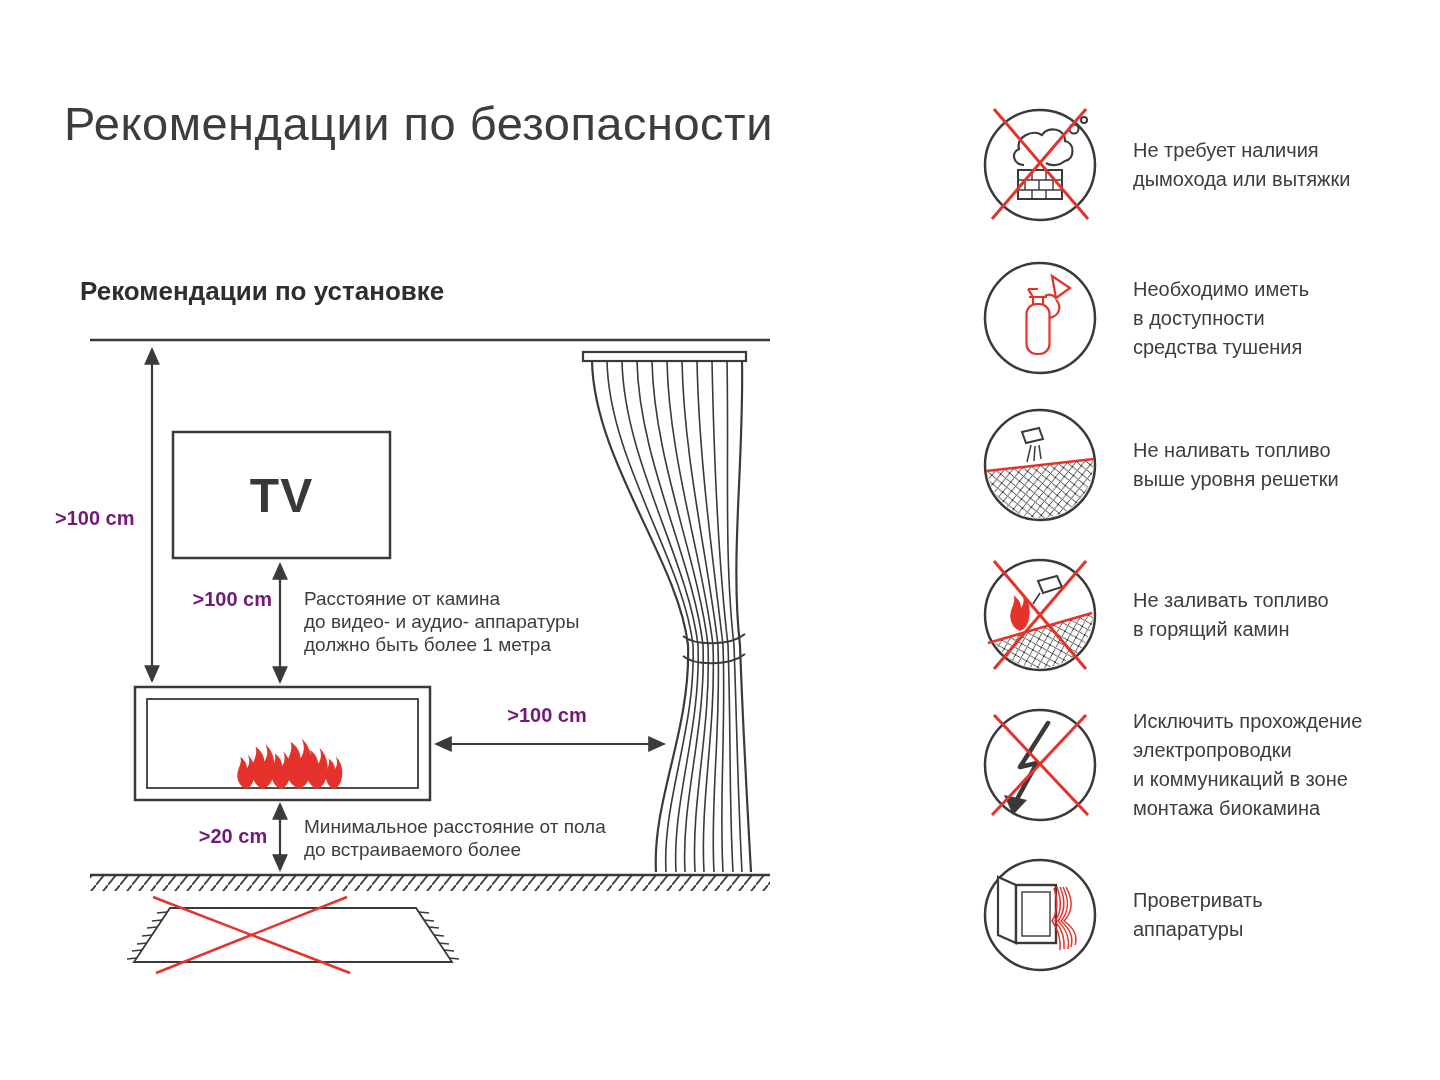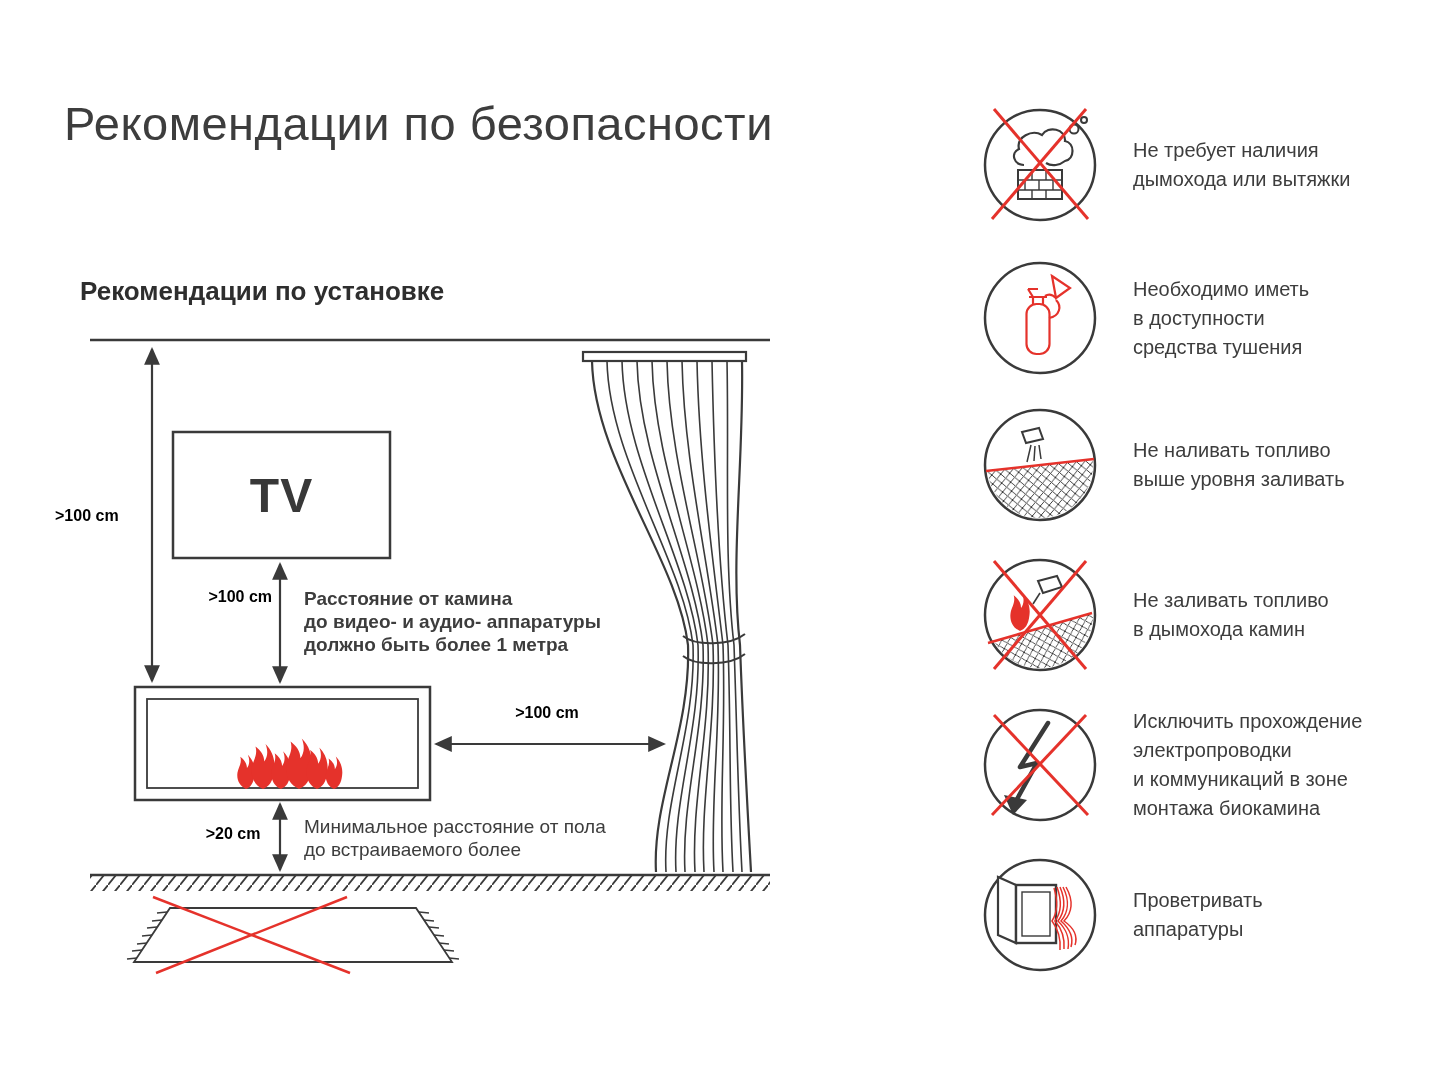--- a/index.html
+++ b/index.html
@@ -8,27 +8,27 @@
     font-family:"Liberation Sans", sans-serif;color:#3c3c3c;
     position:relative;overflow:hidden;
   }
   .abs{position:absolute;}
   #diagram{position:absolute;left:0;top:0;}
   #title{position:absolute;left:64px;top:96px;margin:0;font-size:47px;font-weight:400;color:#3d3d3d;letter-spacing:.5px;}
   #subtitle{position:absolute;left:64px;top:260px;margin:16px;font-size:26px;font-weight:bold;color:#2e2e2e;}
   #tv-label{position:absolute;left:173px;top:432px;width:217px;height:126px;
     display:flex;align-items:center;justify-content:center;
     font-size:48px;font-weight:bold;color:#383838;letter-spacing:1px;border-radius:15px;}
-  .dim{position:absolute;font-size:16px;font-weight:bold;color:#000000;white-space:nowrap;}
+  .dim{position:absolute;font-size:20px;font-weight:bold;color:#701a75;white-space:nowrap;}
   #dim-ceiling{left:55px;top:507px;}
   #dim-tv{left:186px;top:588px;width:86px;text-align:right;}
   #dim-curtain{left:497px;top:704px;width:100px;text-align:center;}
   #dim-floor{left:193px;top:825px;width:80px;text-align:center;}
   .note{position:absolute;font-size:19px;line-height:1.22;white-space:pre-line;color:#3d3d3d;}
-  #note-tv{left:304px;top:587px;font-weight:bold;}
+  #note-tv{left:304px;top:587px;}
   #note-floor{left:304px;top:815px;}
   .safety-row{position:absolute;left:982px;width:440px;height:120px;
     display:flex;align-items:center;gap:35px;}
   .safety-row svg{flex:0 0 auto;}
   .safety-text{font-size:20px;line-height:1.45;white-space:pre-line;color:#3d3d3d;}
 </style>
 </head>
 <body>
 
 <div id="stage" class="abs" style="left:0;top:0;width:1440px;height:908px;">
@@ -162,40 +162,40 @@
     <svg width="116" height="116" viewBox="0 0 116 116">
       <circle cx="58" cy="58" r="55" fill="none" stroke="#3a3a3a" stroke-width="2.5"></circle>
       <g clip-path="url(#icir)">
         <rect x="-20" y="58" width="156" height="60" fill="url(#xh)" transform="rotate(-6 58 58)"></rect>
       </g>
       <line x1="4" y1="64" x2="112" y2="52" stroke="#e5322b" stroke-width="2.5"></line>
       <path d="M40,25 L57,21 L61,32 L44,36 Z" fill="#ffffff" stroke="#3a3a3a" stroke-width="2"></path>
       <path d="M49,38 L45,55 M53,39 L52,54 M57,38 L59,52" stroke="#3a3a3a" stroke-width="1.5" fill="none"></path>
     </svg>
     <div class="safety-text">Не наливать топливо
-выше уровня заливать</div>
+выше уровня решетки</div>
   </div>
 
   <div class="safety-row" style="top:555px">
     <svg width="116" height="116" viewBox="0 0 116 116">
       <circle cx="58" cy="58" r="55" fill="none" stroke="#3a3a3a" stroke-width="2.5"></circle>
       <g clip-path="url(#icir)">
         <rect x="-20" y="71" width="156" height="60" fill="url(#xh)" transform="rotate(-16 58 71)"></rect>
       </g>
       <line x1="6" y1="86" x2="110" y2="56" stroke="#e5322b" stroke-width="2.5"></line>
       <use href="#flame" transform="translate(38,74) scale(1.05)" fill="#e5322b"></use>
       <polygon points="56,24 75,19 80,30 61,36" fill="#ffffff" stroke="#3a3a3a" stroke-width="2"></polygon>
       <line x1="58" y1="36" x2="51" y2="47" stroke="#3a3a3a" stroke-width="1.6"></line>
       <g stroke="#e5322b" stroke-width="3">
         <line x1="12" y1="4" x2="104" y2="112"></line>
           <line x1="104" y1="4" x2="12" y2="112"></line>
       </g>
     </svg>
     <div class="safety-text">Не заливать топливо
-в дымохода камин</div>
+в горящий камин</div>
   </div>
 
   <div class="safety-row" style="top:705px">
     <svg width="116" height="116" viewBox="0 0 116 116">
       <circle cx="58" cy="58" r="55" fill="none" stroke="#3a3a3a" stroke-width="2.5"></circle>
       <path d="M66,16 L38,60 L55,56 L34,94" fill="none" stroke="#3a3a3a" stroke-width="4.5" stroke-linejoin="round" stroke-linecap="round"></path>
       <polygon points="22,88 31,108 45,93" fill="#3a3a3a"></polygon>
       <g stroke="#e5322b" stroke-width="3">
         <line x1="12" y1="8" x2="106" y2="108"></line>
           <line x1="104" y1="8" x2="10" y2="108"></line>

